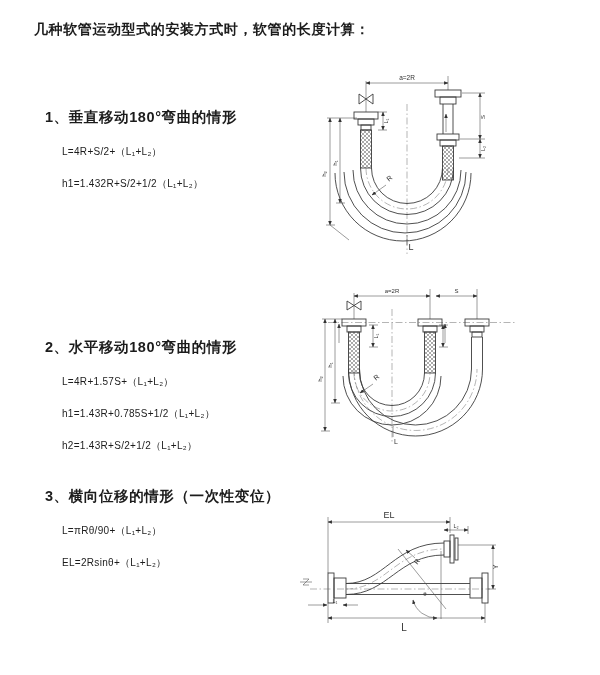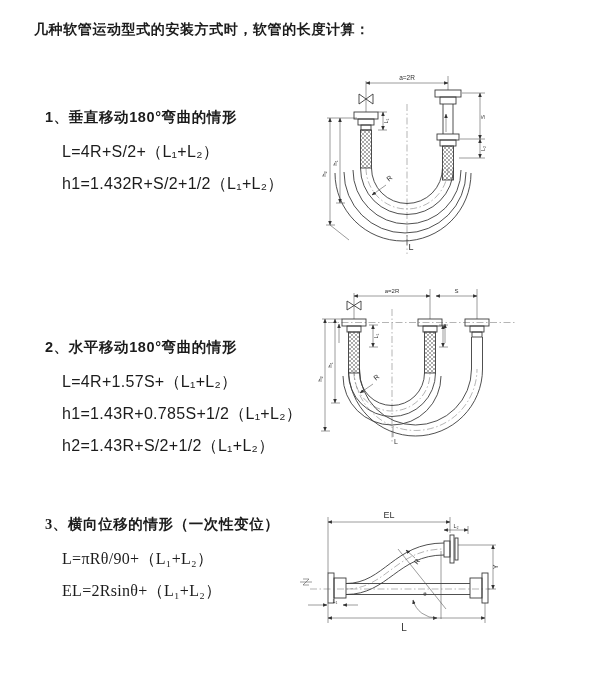--- a/index.html
+++ b/index.html
@@ -7,24 +7,24 @@
     width:600px; height:675px; background:#ffffff;
     font-family:"Liberation Sans", sans-serif; color:#1c1c1c;
     position:relative; overflow:hidden;
   }
   .doc-title {
     position:absolute; left:34px; top:21px;
     font-size:14px; font-weight:bold; letter-spacing:0.6px;
   }
   .sec { position:absolute; left:45px; }
   .sec-heading { font-size:14.5px; font-weight:bold; letter-spacing:0.6px; margin:0 0 9px 0; }
-  .formula { font-size:16px; line-height:32px; padding-left:17px; letter-spacing:0.3px; white-space:pre; }
+  .formula { font-size:10px; line-height:32px; padding-left:17px; letter-spacing:0.3px; white-space:pre; }
   #sec1 { top:88px;margin-top:20px; }
   #sec2 { top:301px;margin-top:37px; }
-  #sec3 { top:515px;font-family:Liberation Serif, serif; }
+  #sec3 { top:487px; }
   svg.diagram { position:absolute; }
   #d1 { left:313px; top:68px; }
   #d2 { left:310px; top:281px; }
   #d3 { left:298px; top:497px; }
   svg text { font-family:"Liberation Sans", sans-serif; fill:#333; }
   .s  { stroke:#3c3c3c; stroke-width:0.9; fill:none; }
   .sd { stroke:#4a4a4a; stroke-width:0.55; fill:none; }
   .cl { stroke:#6a6a6a; stroke-width:0.5; fill:none; stroke-dasharray:7 2.5 1.5 2.5; }
   .hx { stroke:#3c3c3c; stroke-width:0.9; }
 </style>

